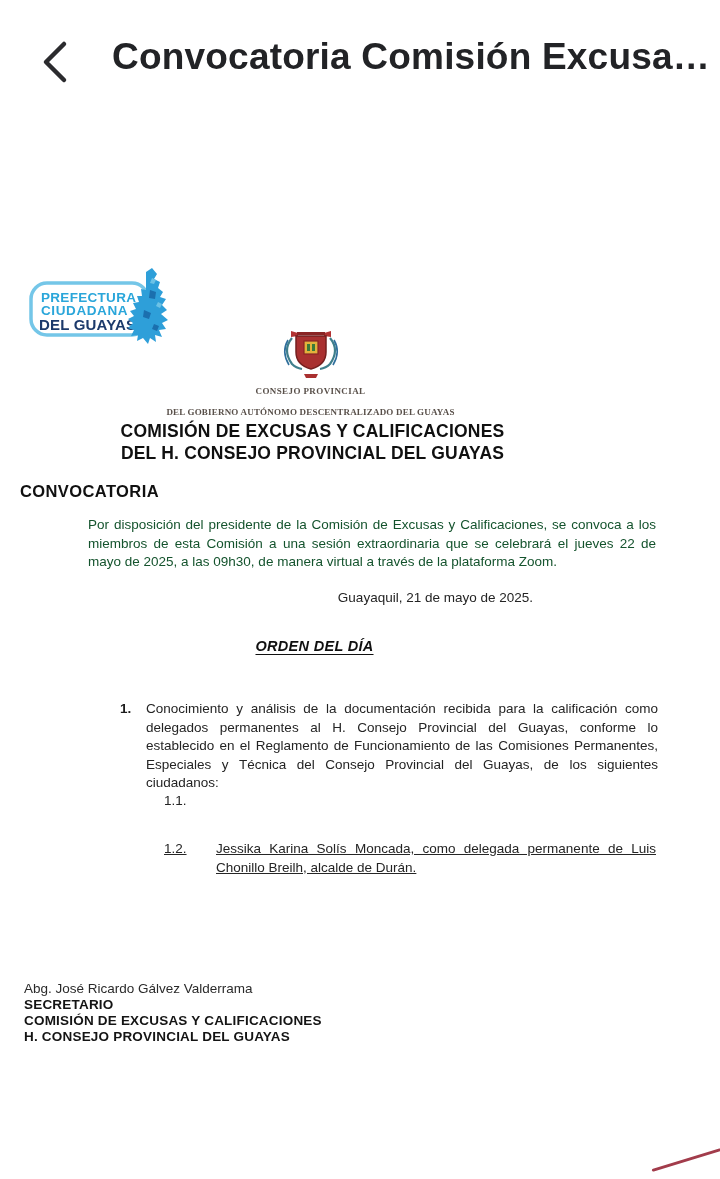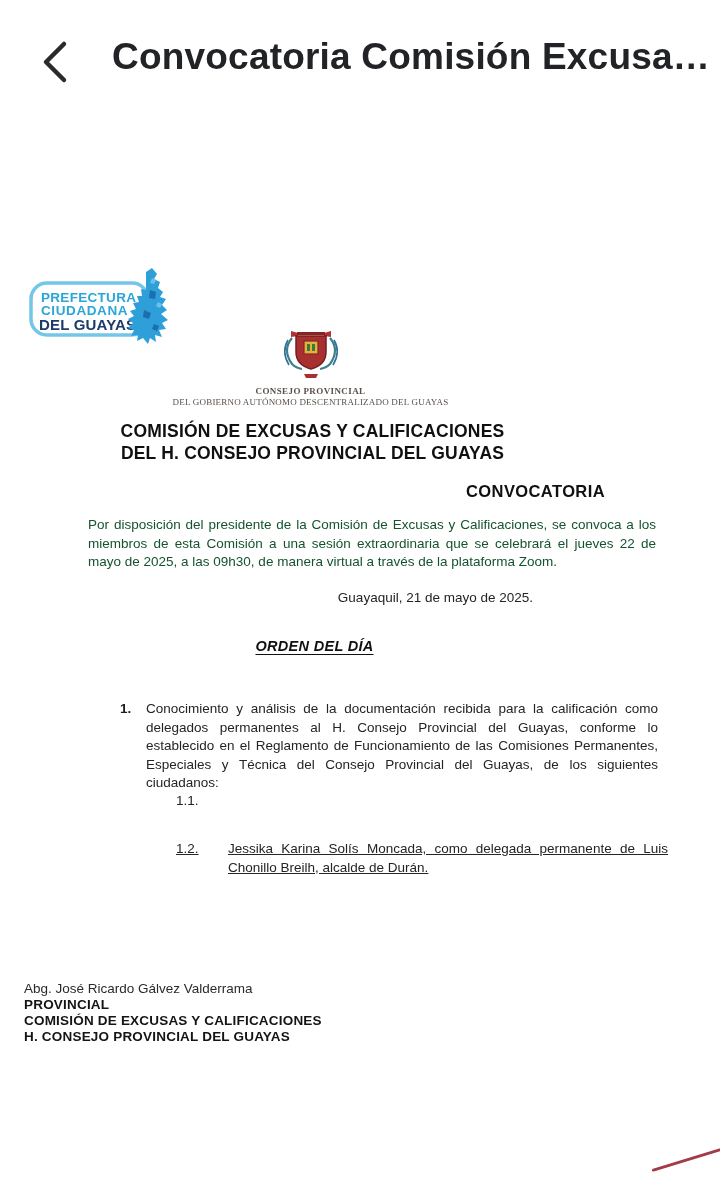--- a/index.html
+++ b/index.html
@@ -23,41 +23,41 @@
 
   
   .doc { position:absolute; top:104px; left:0; width:605px; height:1075px; color:#262626; }
   .doc, .doc * { -webkit-font-smoothing:antialiased; }
 
   .pref-logo { position:absolute; left:28px; top:164px; width:150px; height:84px; }
 
   .crest-block { position:absolute; left:16px; right:0; top:226px; text-align:center; }
   .crest-block svg { display:inline-block; }
   .inst-line1 { font-family:"Liberation Serif", serif; font-size:9px; font-weight:700; color:#59504a; letter-spacing:0.4px; margin-top:2px;text-align:center; }
-  .inst-line2 { font-family:"Liberation Serif", serif; font-size:9px; font-weight:400; color:#59504a; letter-spacing:0.2px; margin-top:1px; }
+  .inst-line2 { font-family:"Liberation Serif", serif; font-size:9px; font-weight:700; color:#59504a; letter-spacing:0.2px; margin-top:11px; }
 
   .doc-heading { position:absolute; left:20px; right:0; top:316px; text-align:center;
     font-size:17.5px; font-weight:700; color:#101010; line-height:22px; letter-spacing:0.2px; }
-  .doc-subtitle { position:absolute; left:20px; right:0; top:378px; text-align:right;
+  .doc-subtitle { position:absolute; left:20px; right:0; top:378px; text-align:left;
     font-size:16.5px; font-weight:700; color:#101010; letter-spacing:0.4px; }
 
   .intro-par { position:absolute; left:88px; top:412px; width:568px;
     font-size:13.5px; line-height:18.5px; text-align:justify; color:#14532d; }
 
   .date-line { position:absolute; right:72px; top:486px; font-size:13.5px; color:#242424; }
 
   .agenda-heading { position:absolute; left:24px; right:0; top:534px; text-align:center;
     font-size:14.5px; font-weight:700; color:#101010; text-decoration:underline;
     text-underline-offset:3px; letter-spacing:0.3px;font-style:italic; }
 
   .agenda-item { position:absolute; left:120px; top:596px; width:538px; display:flex; }
   .agenda-item .num { width:26px; flex:0 0 26px; font-weight:700; font-size:13.5px; line-height:18.5px; color:#1c1c1c; }
   .agenda-item .txt { flex:1; font-size:13.5px; line-height:18.5px; text-align:justify; color:#242424; }
 
-  .agenda-subitem { position:absolute; left:176px; width:492px; display:flex; }
+  .agenda-subitem { position:absolute; left:164px; width:492px; display:flex; }
   .agenda-subitem .num { width:52px; flex:0 0 52px; font-size:13.5px; line-height:18.5px; color:#242424; }
   .agenda-subitem .txt { flex:1; font-size:13.5px; line-height:18.5px; text-align:justify; color:#242424; }
   .sub-1 { top:688px; }
   .sub-2 { top:736px;text-decoration:underline; }
 
   .signature { position:absolute; left:24px; right:0; top:877px; text-align:left; line-height:16px; }
   .sig-name { font-size:13.5px; color:#2a2a2a; }
   .sig-bold { font-size:13.5px; font-weight:700; color:#141414; letter-spacing:0.2px; }
 
   .corner-line { position:absolute; left:652px; top:1169px; width:150px; height:3.2px;
@@ -137,21 +137,21 @@
       <div class="num">1.1.</div>
     </div>
 
     <div class="agenda-subitem sub-2">
       <div class="num">1.2.</div>
       <div class="txt">Jessika Karina Solís Moncada, como delegada permanente de Luis Chonillo Breilh, alcalde de Durán.</div>
     </div>
 
     <div class="signature">
       <div class="sig-name">Abg. José Ricardo Gálvez Valderrama</div>
-      <div class="sig-bold">PROVINCIAL</div>
+      <div class="sig-bold">SECRETARIO</div>
       <div class="sig-bold">COMISIÓN DE EXCUSAS Y CALIFICACIONES</div>
       <div class="sig-bold">H. CONSEJO PROVINCIAL DEL GUAYAS</div>
     </div>
   </div>
 
   <div class="corner-line" style="background:#a23c4b;"></div>
 
 </div>
 
 </body></html>

